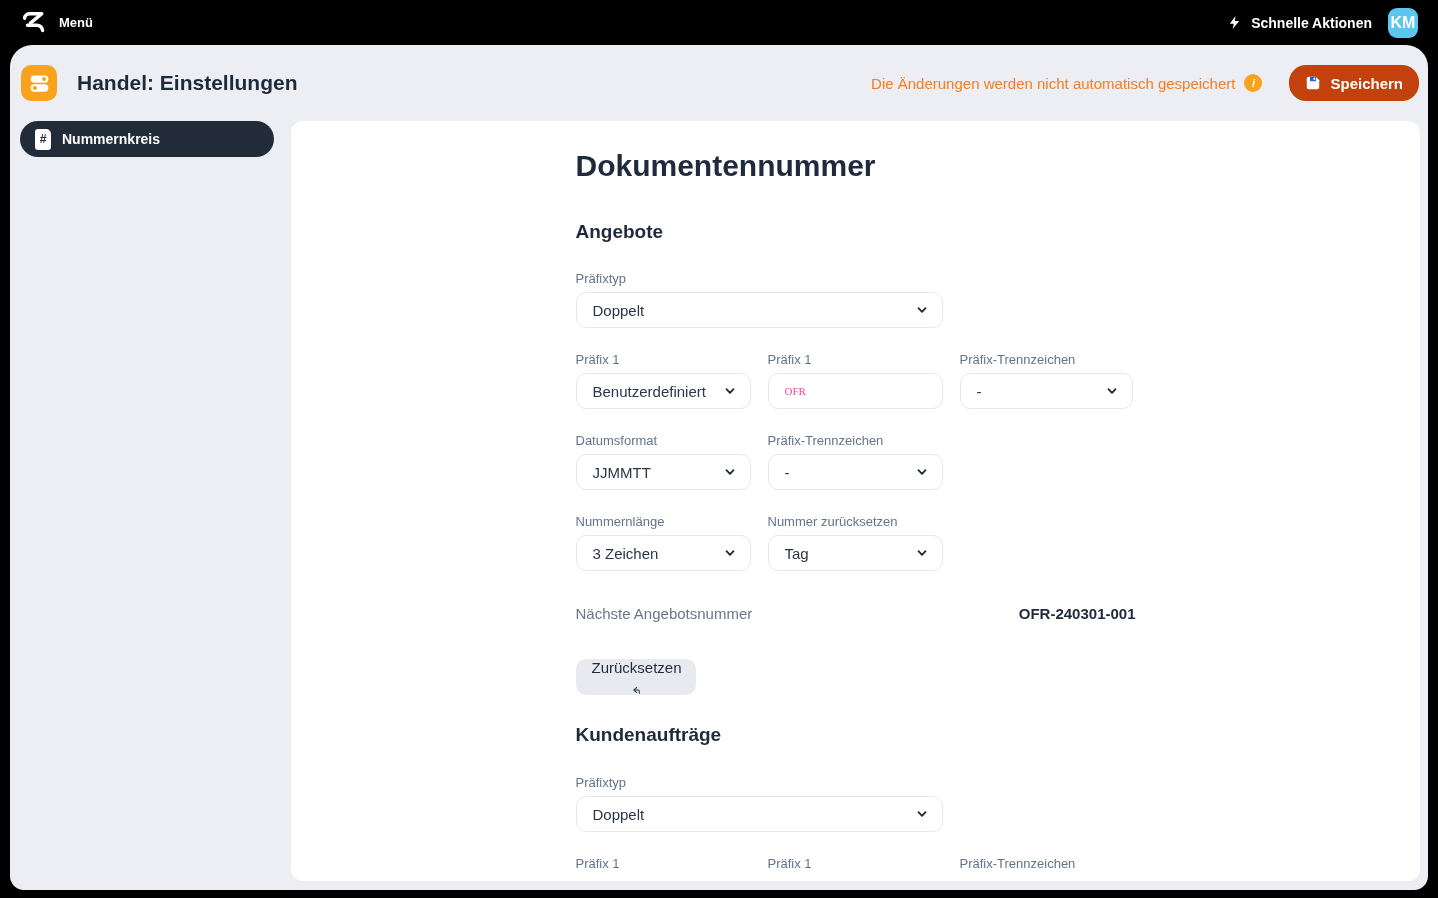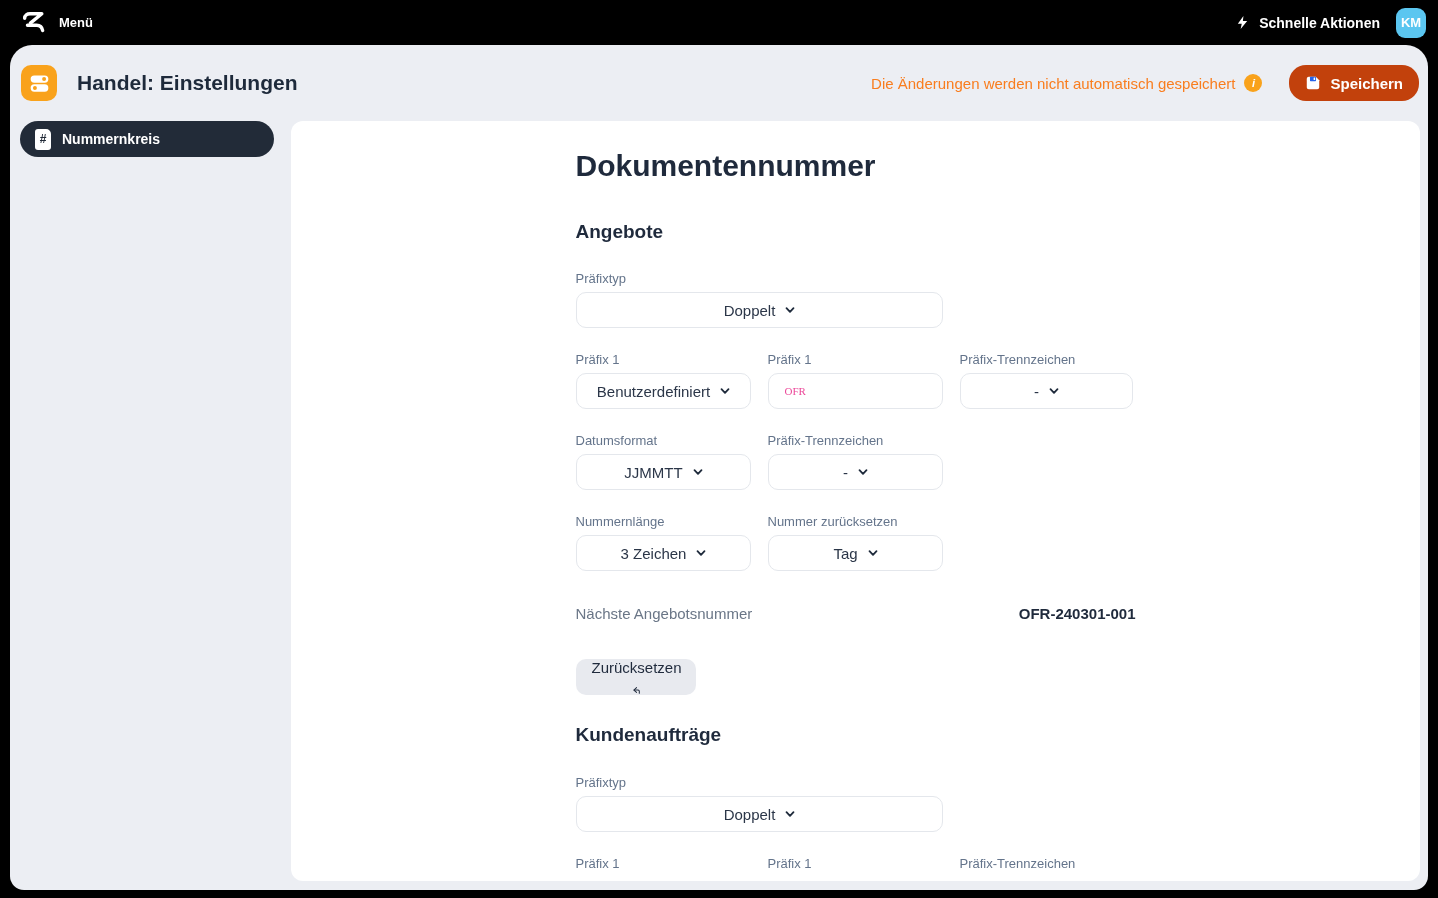--- a/index.html
+++ b/index.html
@@ -9,33 +9,33 @@
     font-family: "Liberation Sans", sans-serif;
     position: relative;
     overflow: hidden;
   }
 
   
   .topbar {
     height: 45px;
     display: flex;
     align-items: center;
-    padding: 0 12px 0 20px;
+    padding: 0 20px 0 20px;
     color: #fff;
   }
   .logo { display: flex; align-items: center; cursor: pointer; }
   .menu-label { font-size: 13px; font-weight: 700; margin-left: 12px; cursor: pointer; }
   .topbar-right { margin-left: auto; display: flex; align-items: center; }
   .quick-actions { display: flex; align-items: center; gap: 9px; cursor: pointer; }
   .quick-actions-label { font-size: 14px; font-weight: 700; }
   .avatar {
     width: 30px; height: 30px; margin-left: 16px;
     background: #5bc6f0; border-radius: 9px;
     display: flex; align-items: center; justify-content: center;
-    color: #fff; font-size: 13px; font-weight: 700; cursor: pointer;
+    color: #fff; font-size: 16px; font-weight: 700; cursor: pointer;
   }
 
   
   .panel {
     position: absolute; left: 10px; right: 10px; top: 45px; bottom: 8px;
     background: #eceef3;
     border-radius: 22px 22px 14px 14px;
     overflow: hidden;
   }
   .panel-header {
@@ -99,21 +99,21 @@
     column-gap: 17px;
     margin-top: 26px;
   }
   .frow.first { margin-top: 31px; }
   .span2 { grid-column: 1 / 3; }
   .flabel { font-size: 13px; line-height: 12px; color: #64748b; margin-bottom: 7px; }
   .control {
     height: 36px;
     border: 1px solid #e4e7ec; border-radius: 10px;
     background: #fff;
-    display: flex; align-items: center; justify-content: center;
+    display: flex; align-items: center; justify-content: space-between;
     padding: 0 13px 0 16px;
     font-size: 15px; color: #2b3648;
   }
   .control.select { cursor: pointer; }
   .control input {
     border: none; outline: none; background: transparent;
     width: 100%; padding: 0;
     font-family: Liberation Serif, serif; font-size: 11px; color: #ec4899;
   }
   .chev { flex-shrink: 0; margin-left: 8px; }

